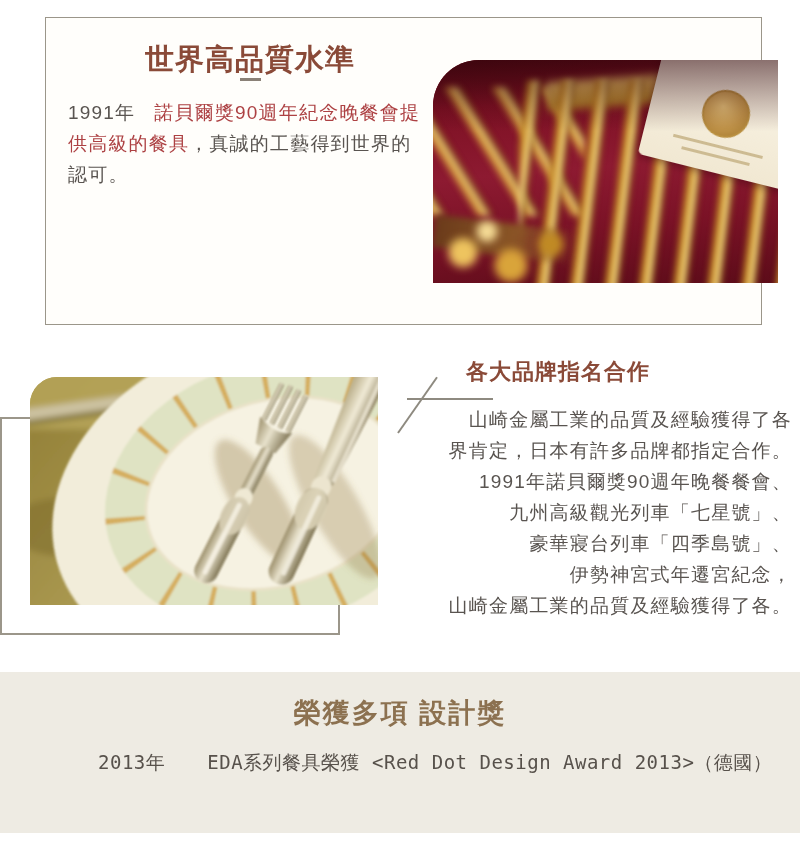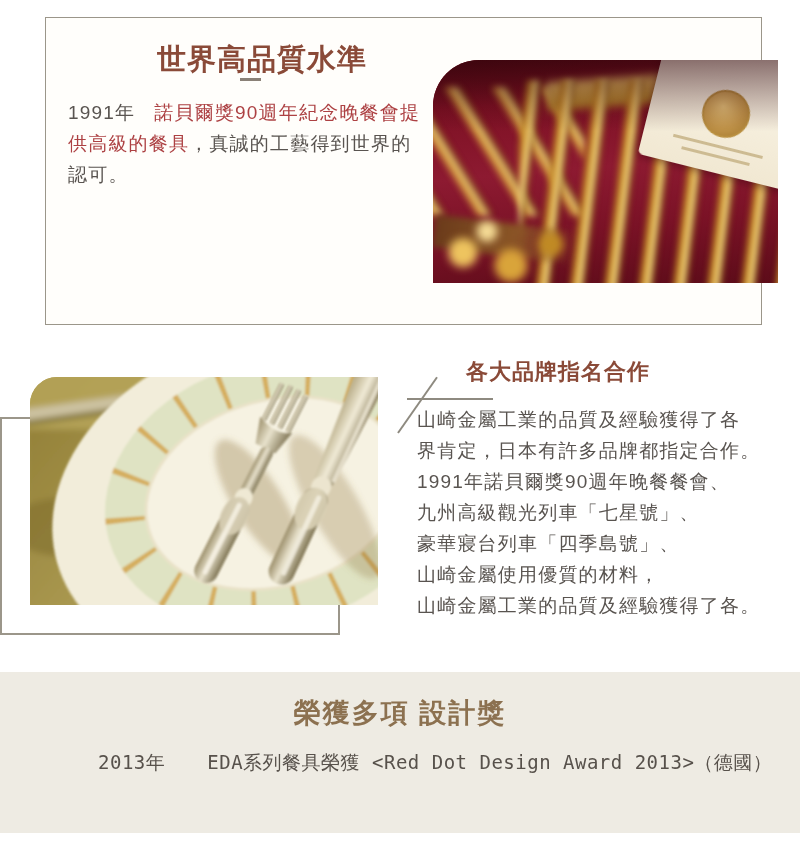--- a/index.html
+++ b/index.html
@@ -8,21 +8,21 @@
     background:#ffffff;
     font-family:"Liberation Sans", sans-serif;
   }
   
   .quality-box{
     position:absolute; left:45px; top:17px; width:717px; height:308px;
     border:1.5px solid #9b968a; background:#fffefb; box-sizing:border-box;
   }
   .quality-title{
     position:absolute; left:45px; top:40px; width:410px; text-align:center;
-    font-size:29px; font-weight:bold; color:#8a4a38; letter-spacing:1px;margin-left:12px;
+    font-size:29px; font-weight:bold; color:#8a4a38; letter-spacing:1px;
   }
   .title-underline{
     position:absolute; left:240px; top:78px; width:21px; height:2.5px; background:#8a8177;
   }
   .quality-paragraph{
     position:absolute; left:68px; top:97px; width:356px;
     font-size:19px; line-height:31px; letter-spacing:1.2px; color:#595450;
   }
   .quality-paragraph p{margin:0;}
   .hl-red{color:#ad4143;}
@@ -76,21 +76,21 @@
   .slash-diag{position:absolute; left:398px; top:432px; width:68px; height:2px; background:#8e8a80;
     transform-origin:left center; transform:rotate(-55deg);}
   .brands-title{
     position:absolute; left:466px; top:357px;
     font-size:22px; font-weight:bold; color:#8a4a38; letter-spacing:1px;
   }
   .brands-paragraph{
     position:absolute; left:417px; top:404px; width:375px;
     font-size:19px; line-height:31px; letter-spacing:1.2px; color:#595450;
   }
-  .brands-line{height:31px; white-space:nowrap;}
+  .brands-line{height:31px; white-space:nowrap;text-align:right;}
 
   
   .awards-band{position:absolute; left:0; top:672px; width:800px; height:161px; background:#eeebe3;}
   .awards-title{
     position:absolute; left:0; top:695px; width:800px; text-align:center;
     font-size:27px; font-weight:bold; color:#8c7150; letter-spacing:2px;
   }
   .award-row{
     position:absolute; left:98px; white-space:nowrap;
     font-family:"DejaVu Sans Mono","Liberation Sans",sans-serif;
@@ -208,21 +208,21 @@
   <div class="slash-diag"></div>
 
   <div class="brands-title">各大品牌指名合作</div>
 
   <div class="brands-paragraph">
     <div class="brands-line">山崎金屬工業的品質及經驗獲得了各</div>
     <div class="brands-line">界肯定，日本有許多品牌都指定合作。</div>
     <div class="brands-line">1991年諾貝爾獎90週年晚餐餐會、</div>
     <div class="brands-line">九州高級觀光列車「七星號」、</div>
     <div class="brands-line">豪華寢台列車「四季島號」、</div>
-    <div class="brands-line">山崎金屬使用優質的材料，</div>
+    <div class="brands-line">伊勢神宮式年遷宮紀念，</div>
     <div class="brands-line">山崎金屬工業的品質及經驗獲得了各。</div>
   </div>
 
   <div class="awards-band"></div>
   <div class="awards-title">榮獲多項 設計獎</div>
 
   <div class="award-row award-row-1">
     <span class="award-year">2013年</span><span>EDA系列餐具榮獲 &lt;Red Dot Design Award 2013&gt;（德國）</span>
   </div>
 

